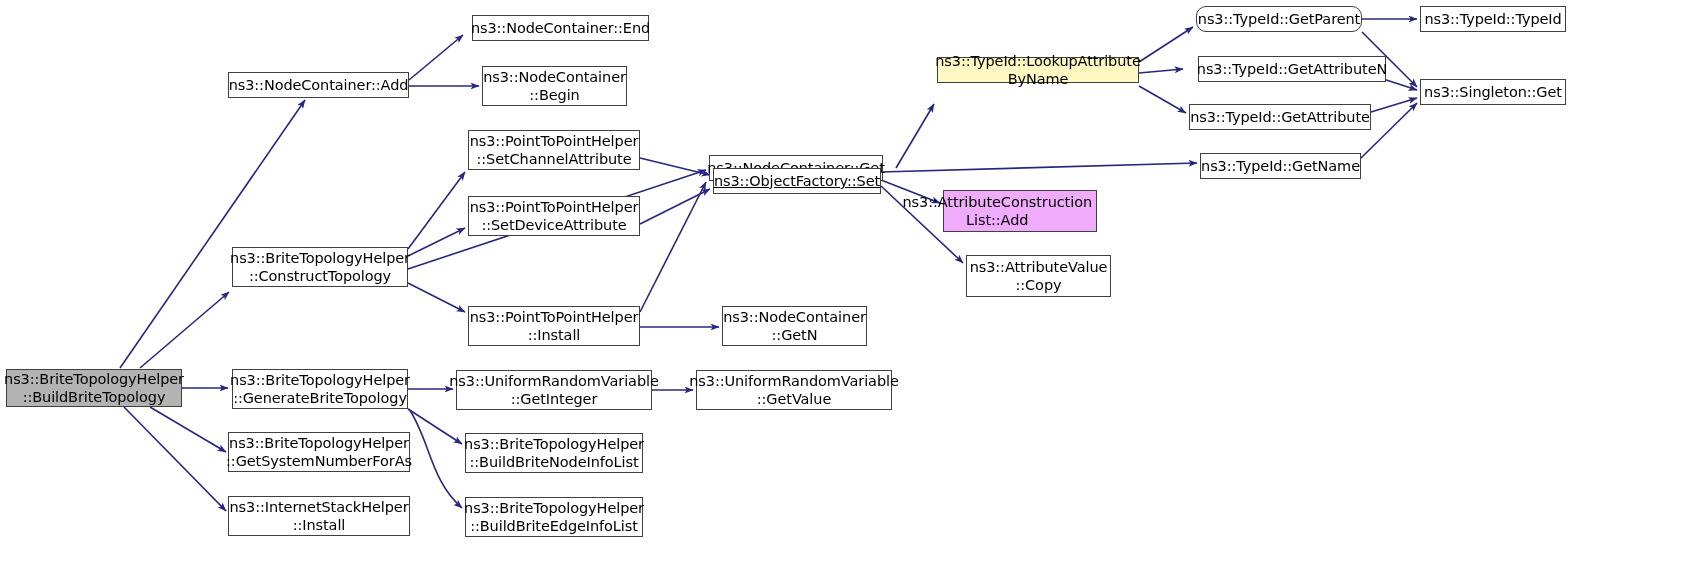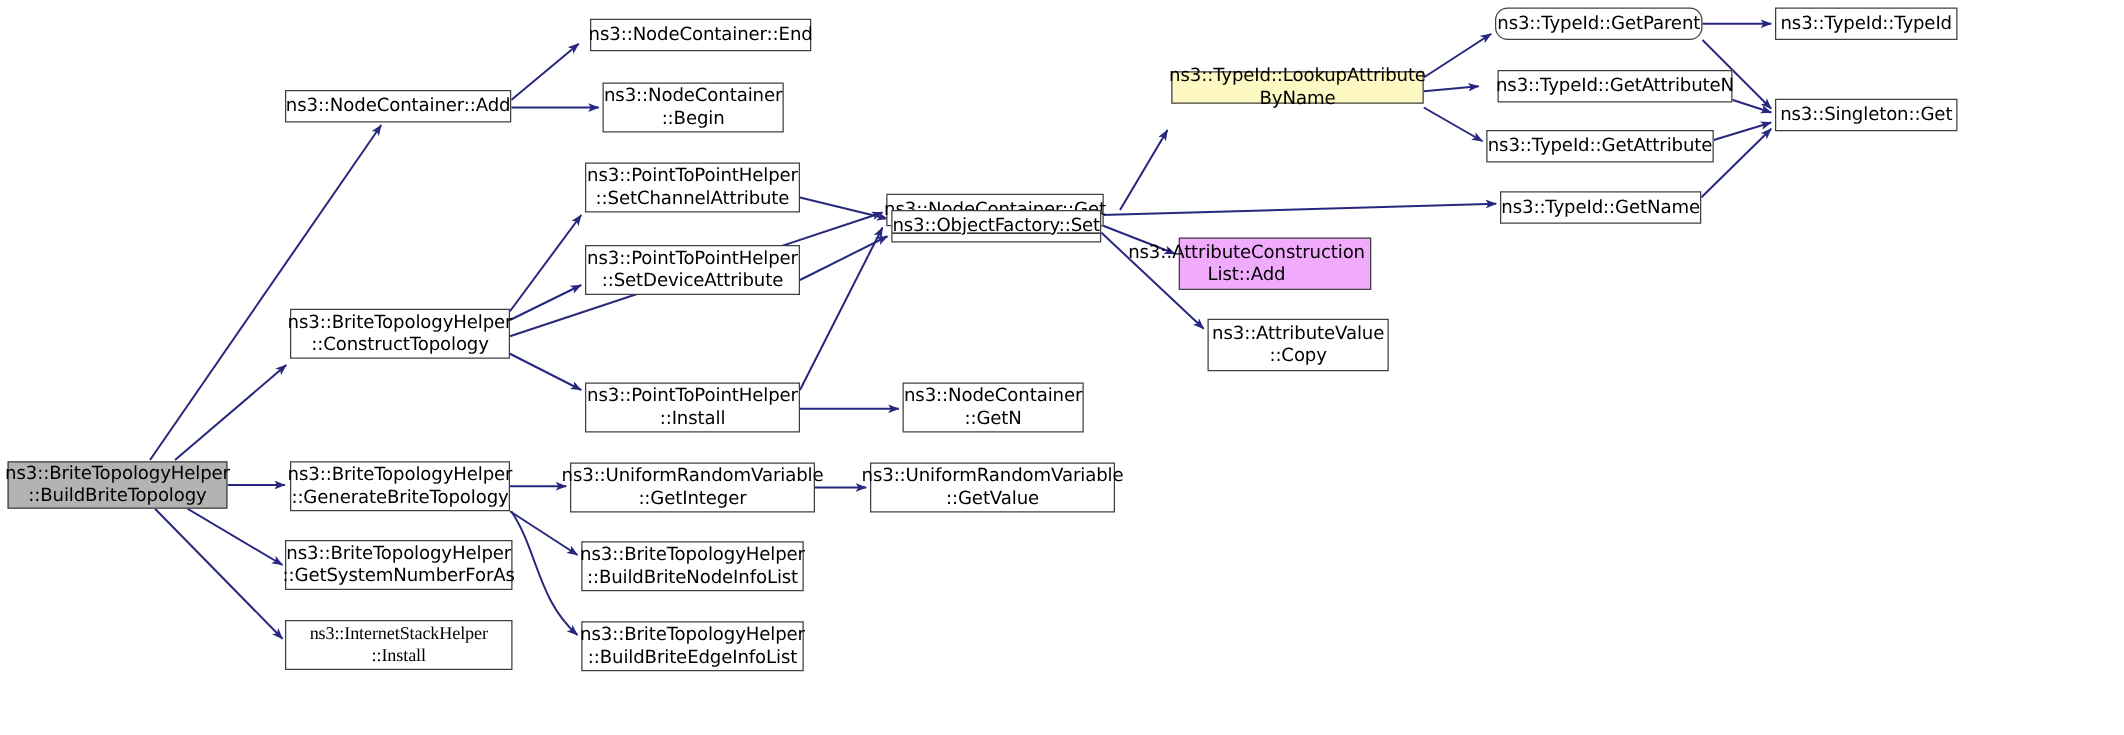--- a/index.html
+++ b/index.html
@@ -116,21 +116,21 @@
     <div class="node" style="left: 1196px; top: 6px; width: 166px; height: 26px; border-color: rgb(64, 64, 64); background: rgb(255, 255, 255); border-radius: 10px;"><span class="label">ns3::TypeId::GetParent</span></div>
     <div class="node" style="left: 1186px; top: 56px; width: 188px; height: 26px; border-color: rgb(64, 64, 64); background: rgb(255, 255, 255); margin-left: 12px;"><span class="label">ns3::TypeId::GetAttributeN</span></div>
     <div class="node" style="left: 1189px; top: 104px; width: 182px; height: 26px; border-color: rgb(64, 64, 64); background: rgb(255, 255, 255);"><span class="label">ns3::TypeId::GetAttribute</span></div>
     <div class="node" style="left: 1200px; top: 153px; width: 161px; height: 26px; border-color: rgb(64, 64, 64); background: rgb(255, 255, 255); text-align: center;"><span class="label">ns3::TypeId::GetName</span></div>
     <div class="node" style="left: 1420px; top: 6px; width: 146px; height: 26px; border-color: rgb(64, 64, 64); background: rgb(255, 255, 255);"><span class="label">ns3::TypeId::TypeId</span></div>
     <div class="node" style="left: 1420px; top: 79px; width: 146px; height: 26px; border-color: rgb(64, 64, 64); background: rgb(255, 255, 255);"><span class="label">ns3::Singleton::Get</span></div>
     <div class="node" style="left: 232px; top: 369px; width: 176px; height: 40px; border-color: rgb(64, 64, 64); background: rgb(255, 255, 255);"><span class="label">ns3::BriteTopologyHelper
 ::GenerateBriteTopology</span></div>
     <div class="node" style="left: 228px; top: 432px; width: 182px; height: 40px; border-color: rgb(64, 64, 64); background: rgb(255, 255, 255);"><span class="label">ns3::BriteTopologyHelper
 ::GetSystemNumberForAs</span></div>
-    <div class="node" style="left: 228px; top: 496px; width: 182px; height: 40px; border-color: rgb(64, 64, 64); background: rgb(255, 255, 255); font-family: Liberation Serif, serif;"><span class="label">ns3::InternetStackHelper
+    <div class="node" style="left: 228px; top: 496px; width: 182px; height: 40px; border-color: rgb(64, 64, 64); background: rgb(255, 255, 255);"><span class="label">ns3::InternetStackHelper
 ::Install</span></div>
     <div class="node" style="left: 456px; top: 370px; width: 196px; height: 40px; border-color: rgb(64, 64, 64); background: rgb(255, 255, 255);"><span class="label">ns3::UniformRandomVariable
 ::GetInteger</span></div>
     <div class="node" style="left: 696px; top: 370px; width: 196px; height: 40px; border-color: rgb(64, 64, 64); background: rgb(255, 255, 255);"><span class="label">ns3::UniformRandomVariable
 ::GetValue</span></div>
     <div class="node" style="left: 465px; top: 433px; width: 178px; height: 40px; border-color: rgb(64, 64, 64); background: rgb(255, 255, 255);"><span class="label">ns3::BriteTopologyHelper
 ::BuildBriteNodeInfoList</span></div>
     <div class="node" style="left: 465px; top: 497px; width: 178px; height: 40px; border-color: rgb(64, 64, 64); background: rgb(255, 255, 255);"><span class="label">ns3::BriteTopologyHelper
 ::BuildBriteEdgeInfoList</span></div>
   </div>

